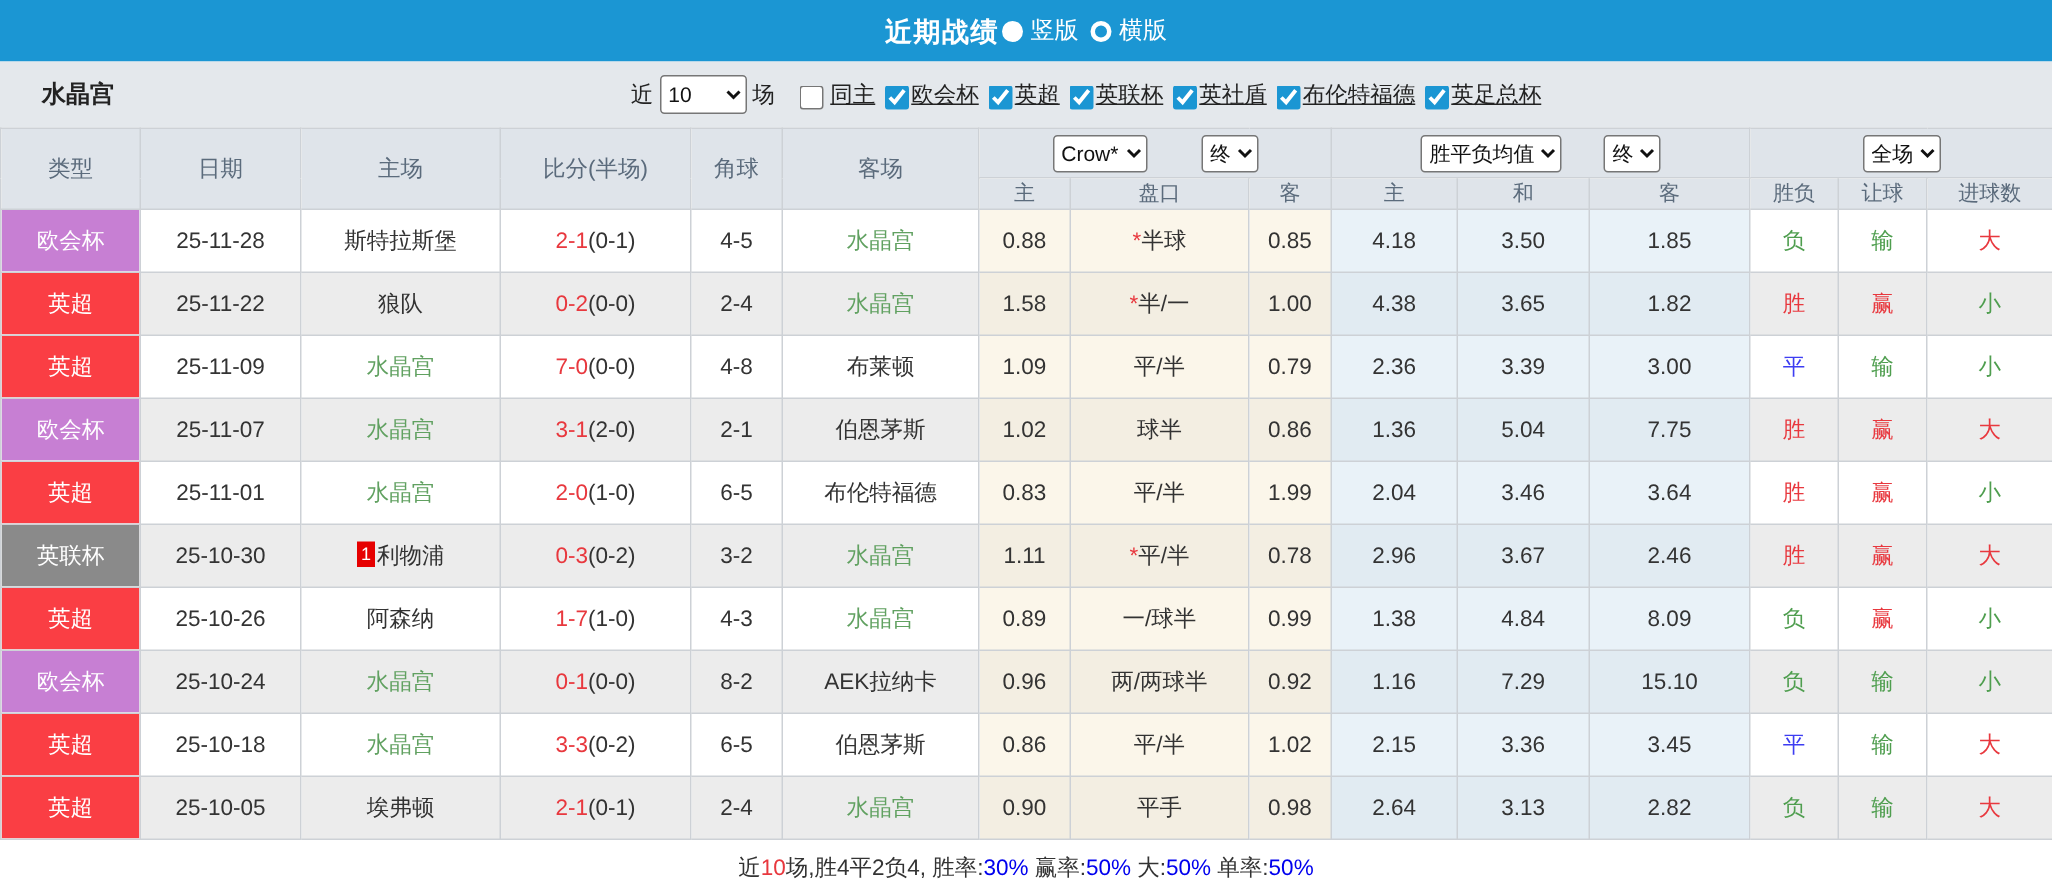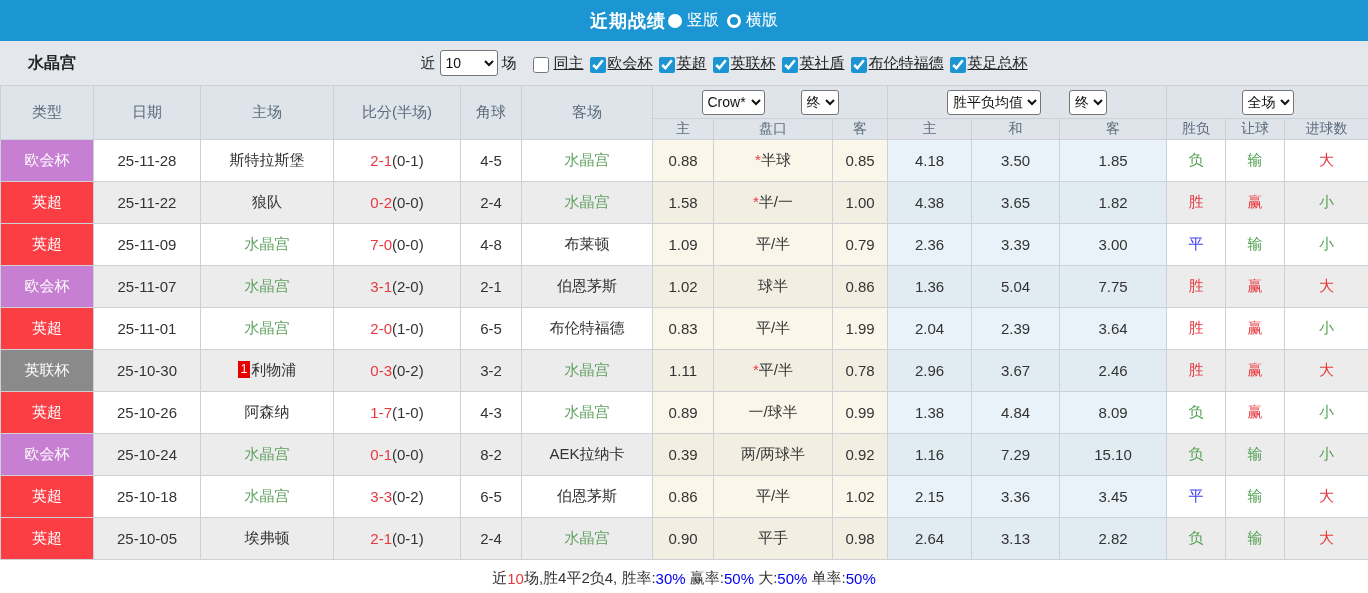--- a/index.html
+++ b/index.html
@@ -271,21 +271,21 @@
         </td>
         <td><span>25-11-01</span></td>
         <td><span class="c-teamgreen">水晶宫</span></td>
         <td><span class="c-red">2-0</span><span class="c-dark">(1-0)</span></td>
         <td><span>6-5</span></td>
         <td><span class="c-dark">布伦特福德</span></td>
         <td class="cream"><span>0.83</span></td>
         <td class="cream"><span>平/半</span></td>
         <td class="cream"><span>1.99</span></td>
         <td class="lblue"><span>2.04</span></td>
-        <td class="lblue"><span>2.39</span></td>
+        <td class="lblue"><span>3.46</span></td>
         <td class="lblue"><span>3.64</span></td>
         <td><span class="c-red">胜</span></td>
         <td><span class="c-red">赢</span></td>
         <td><span class="c-green">小</span></td>
       </tr>
       <tr>
         <td class="type-cell">
           <div class="badge" style="background: rgb(138, 138, 138);">英联杯</div>
         </td>
         <td><span>25-10-30</span></td>
@@ -324,21 +324,21 @@
       </tr>
       <tr>
         <td class="type-cell">
           <div class="badge" style="background: rgb(199, 127, 211);">欧会杯</div>
         </td>
         <td><span>25-10-24</span></td>
         <td><span class="c-teamgreen">水晶宫</span></td>
         <td><span class="c-red">0-1</span><span class="c-dark">(0-0)</span></td>
         <td><span>8-2</span></td>
         <td><span class="c-dark">AEK拉纳卡</span></td>
-        <td class="cream"><span>0.39</span></td>
+        <td class="cream"><span>0.96</span></td>
         <td class="cream"><span>两/两球半</span></td>
         <td class="cream"><span>0.92</span></td>
         <td class="lblue"><span>1.16</span></td>
         <td class="lblue"><span>7.29</span></td>
         <td class="lblue"><span>15.10</span></td>
         <td><span class="c-green">负</span></td>
         <td><span class="c-green">输</span></td>
         <td><span class="c-green">小</span></td>
       </tr>
       <tr>

